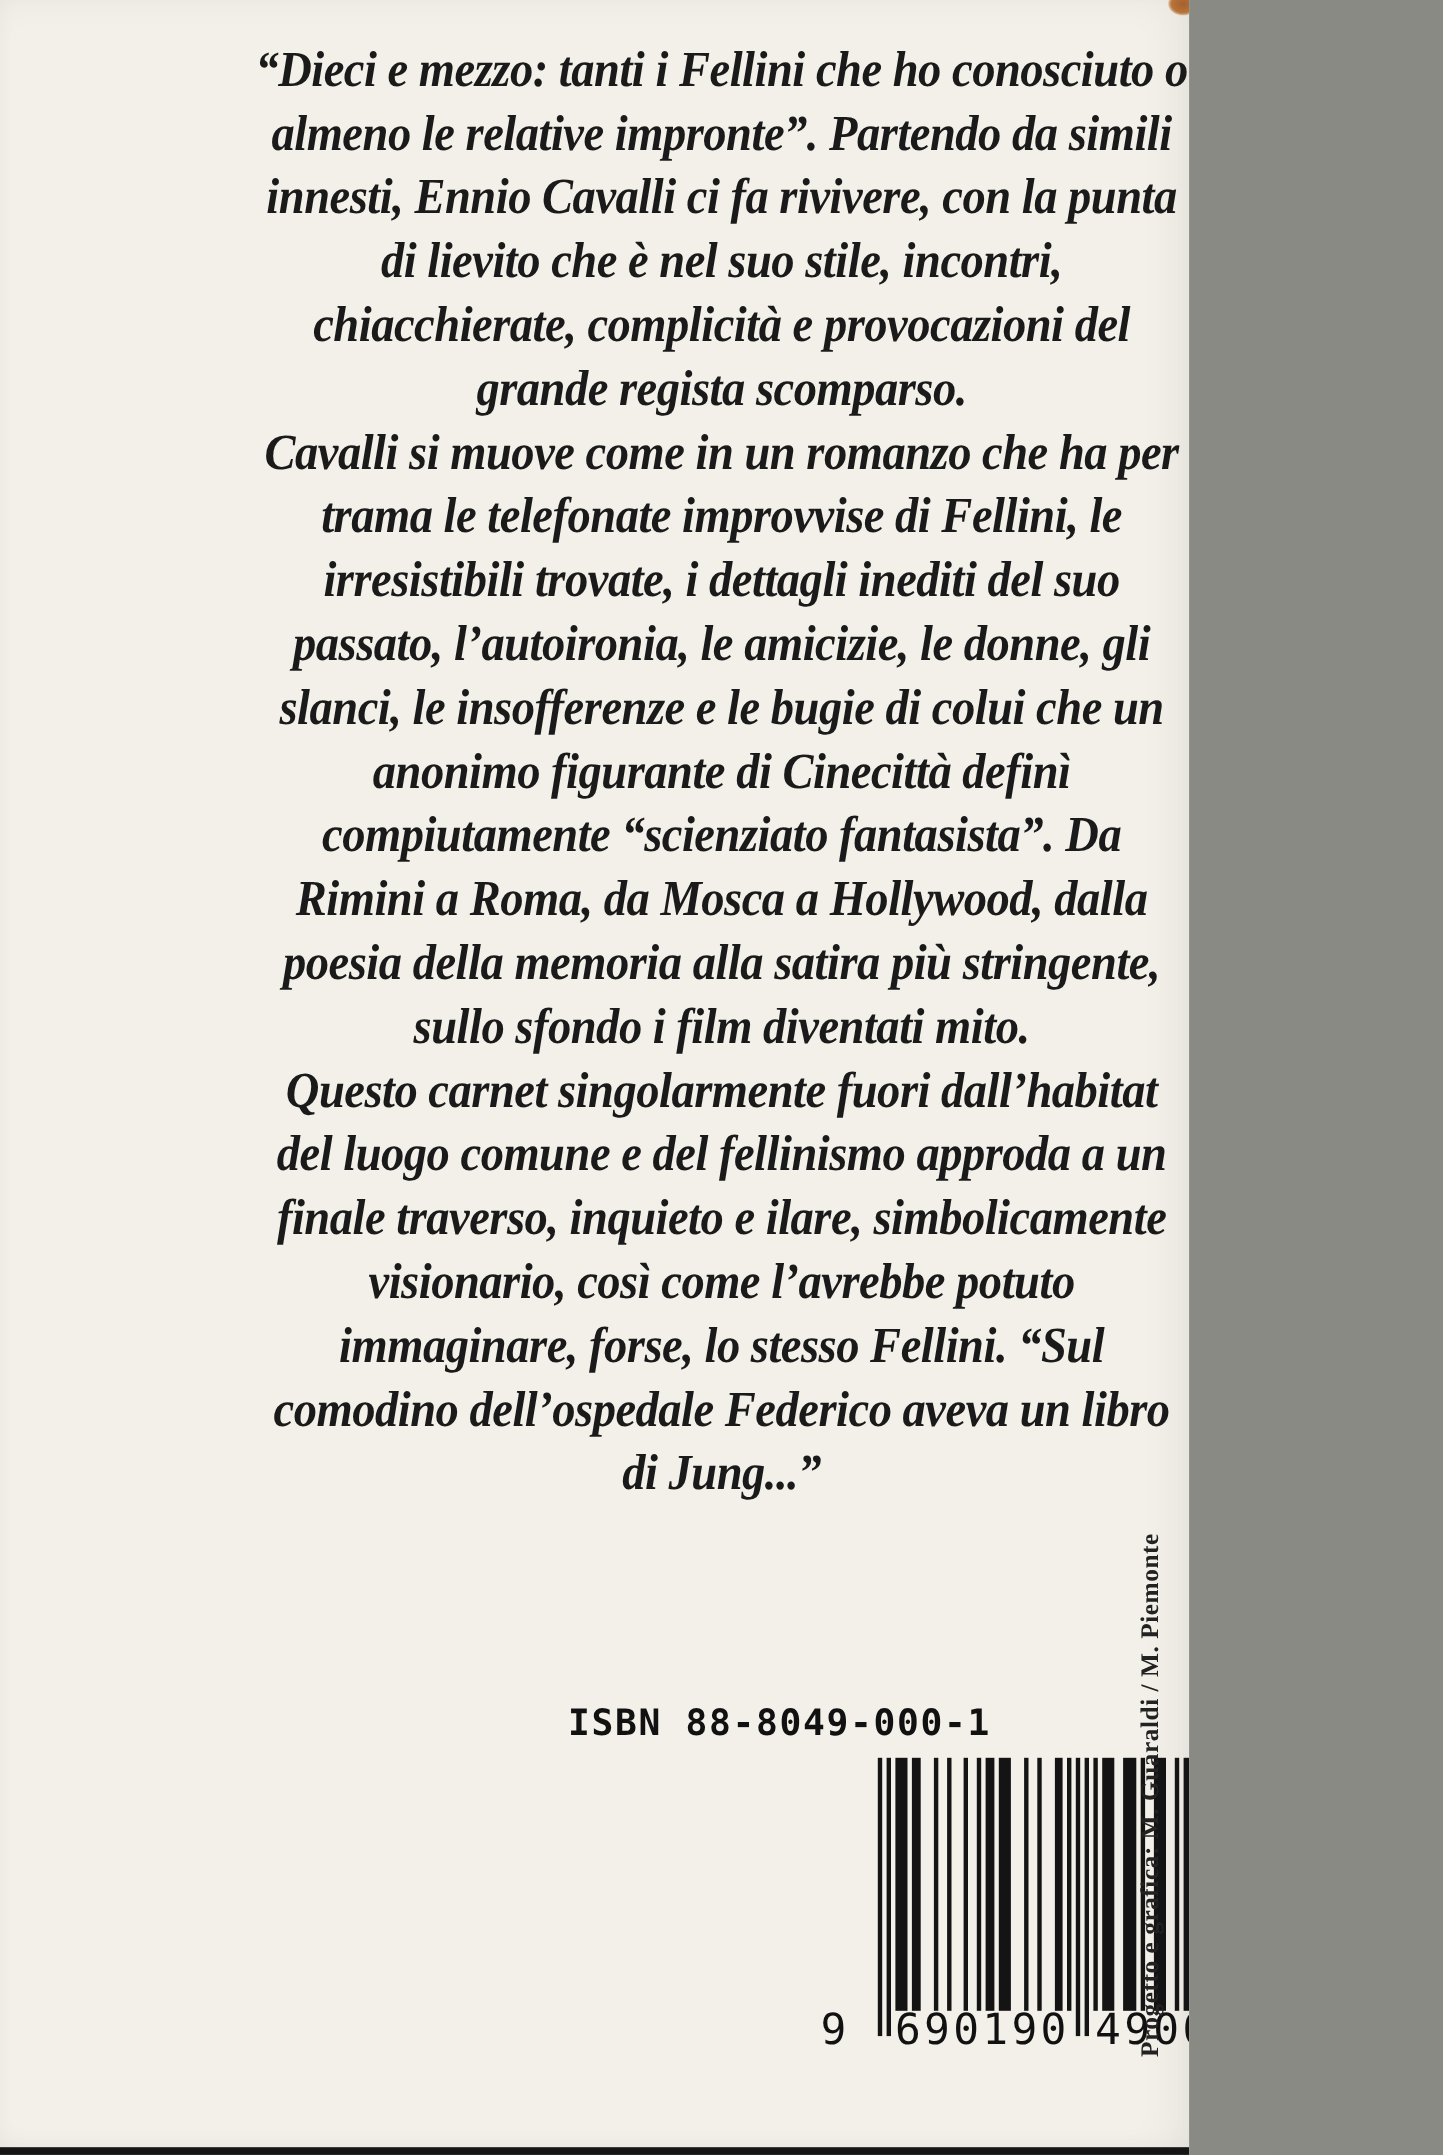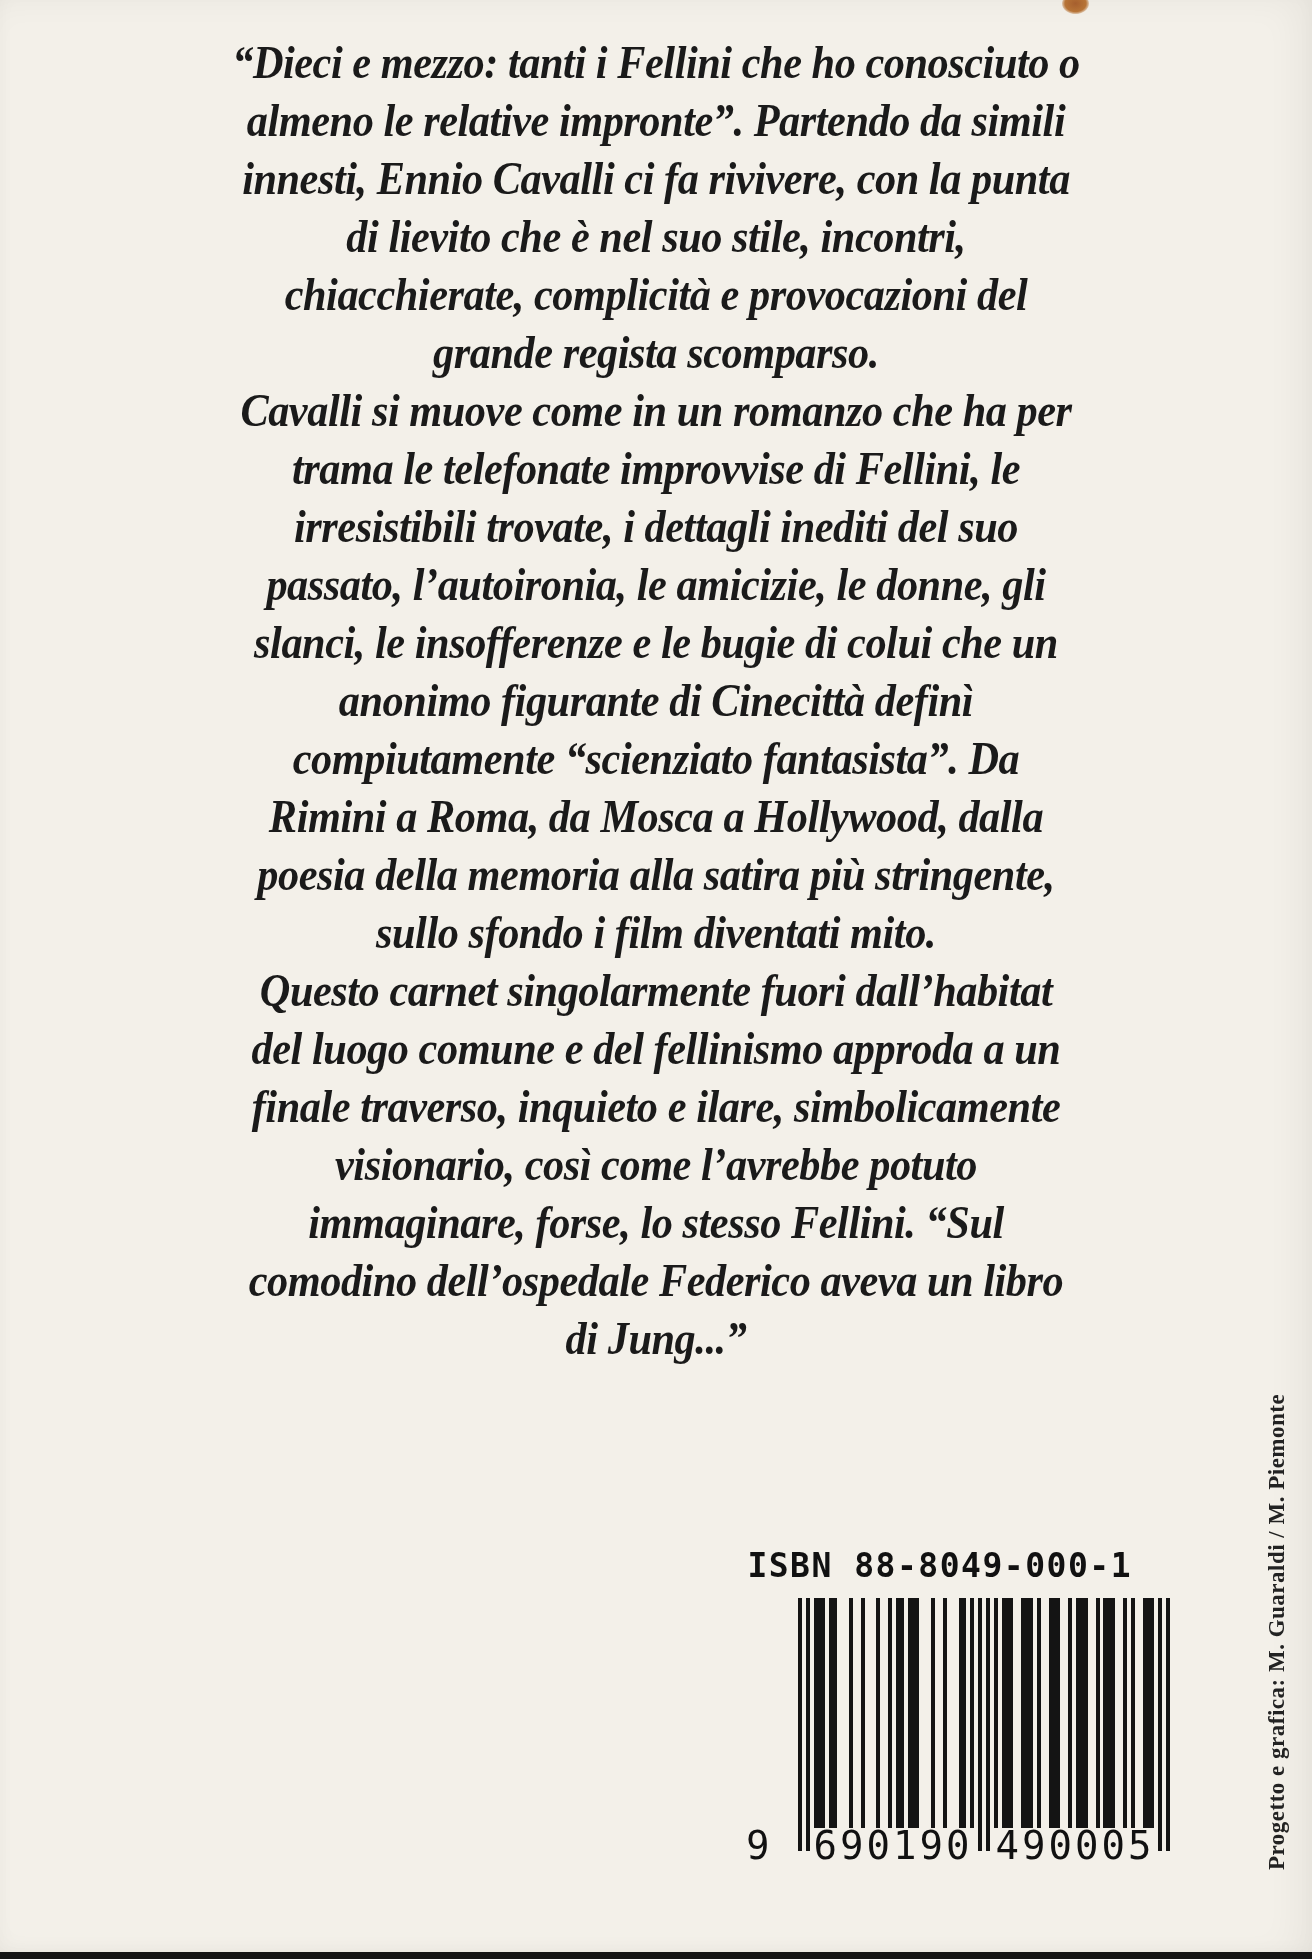--- a/index.html
+++ b/index.html
@@ -2,26 +2,27 @@
 <html><head>
 <meta charset="utf-8">
 <style>
   html, body {
     margin: 0;
     padding: 0;
     background: #8a8a85;
   }
   .cover {
     position: relative;
-    width: 1312px;
+    width: 1065px;
     height: 1959px;
     background: var(--bg, #f3f0e9);
     overflow: hidden;
     font-family: "Liberation Serif", serif;
     box-shadow: inset -16px 0 34px rgba(0,0,0,0.045), inset 0 -8px 18px rgba(0,0,0,0.03);
+    padding-left: 16px;
   }
   
   .blurb {
     position: absolute;
     left: 36px;
     top: 34px;
     width: 1240px;
     text-align: center;
     font-weight: bold;
     font-style: italic;

